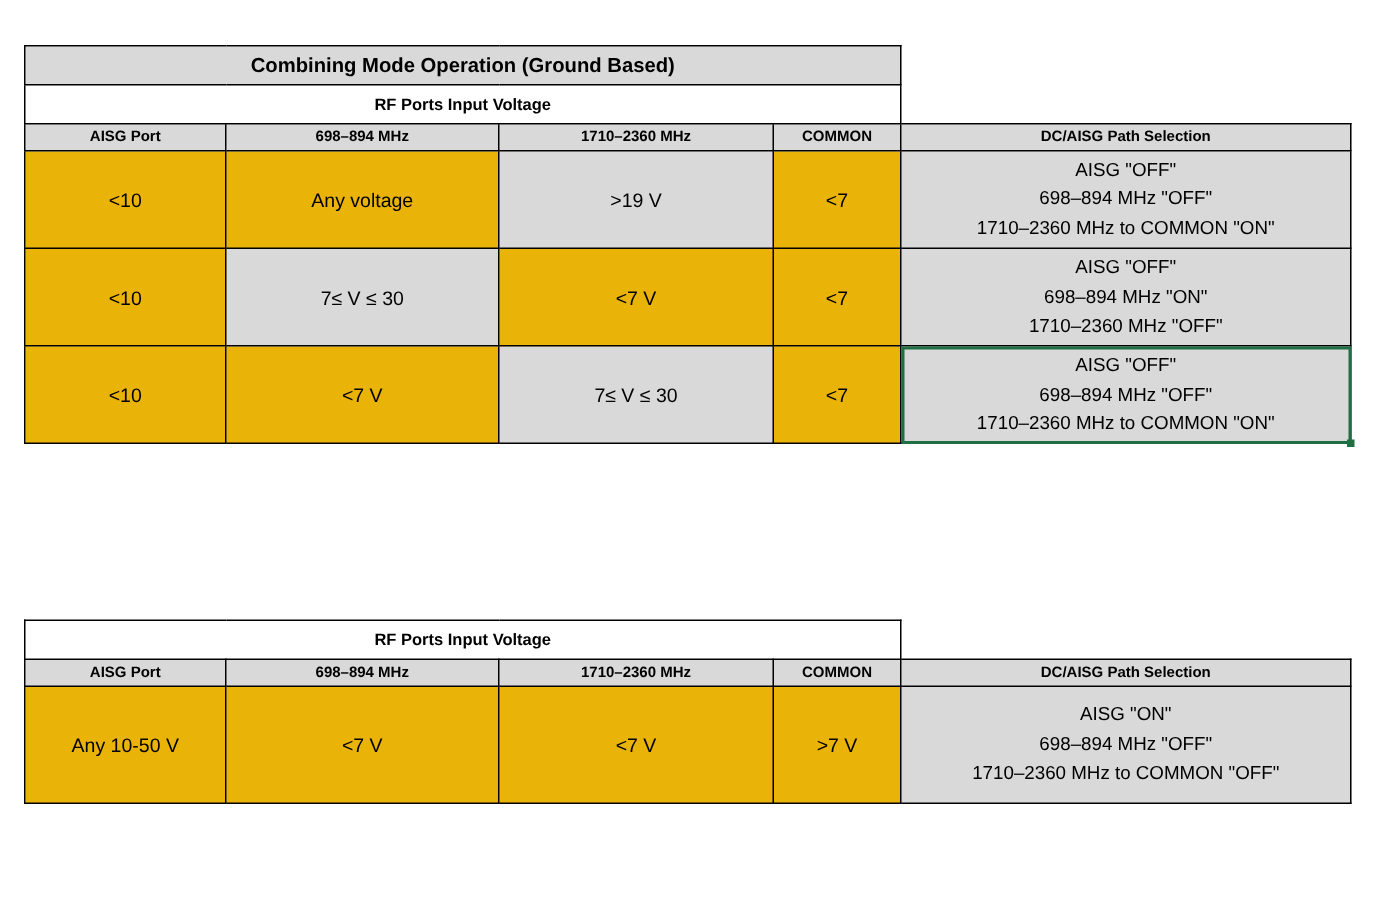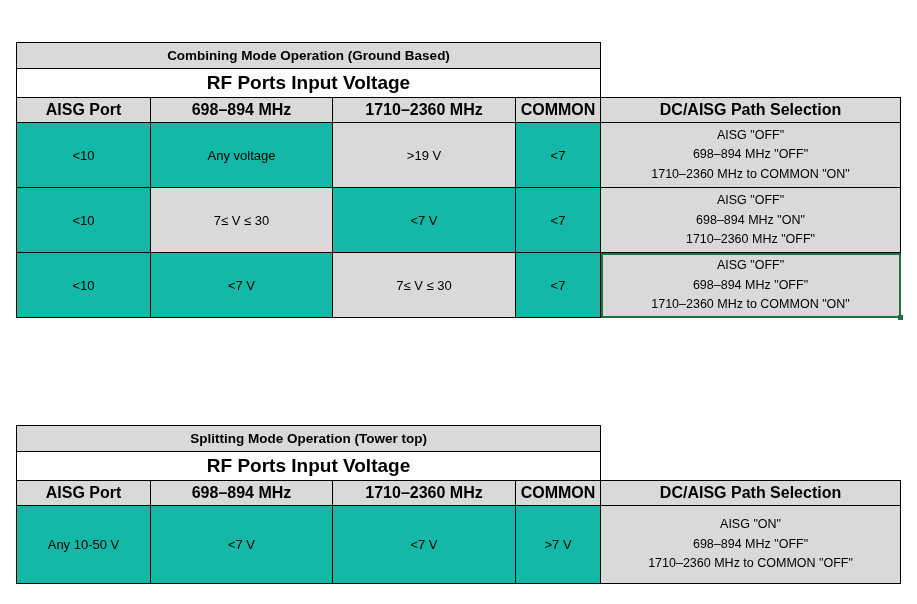--- a/index.html
+++ b/index.html
@@ -21,46 +21,45 @@
     height: 604px;
     box-sizing: border-box;
   }
 
   
   .tbl {
     position: absolute;
     border-collapse: collapse;
     table-layout: fixed;
     font-size: 13px;
-    margin-top: 12px;
   }
   .tbl td {
     border: 1px solid #000000;
     text-align: center;
     vertical-align: middle;
     padding: 3px 4px;
-    background: #14b8a6;
+    background: #eab308;
     box-sizing: border-box;
   }
   .hdr-title {
     background: #d9d9d9 !important;
     font-weight: bold;
     font-size: 13.5px;
     height: 26px;
   }
   .hdr-sub {
     background: #ffffff !important;
     font-weight: bold;
-    font-size: 19px;
+    font-size: 11px;
     height: 26px;
   }
   .colhdr {
     background: #d9d9d9 !important;
     font-weight: bold;
-    font-size: 16px;
+    font-size: 10px;
     height: 15px;
   }
   .shade {
     background: #d9d9d9 !important;
   }
   .bold {
     font-weight: normal;
   }
   .path-cell {
     background: #d9d9d9 !important;
@@ -173,24 +172,20 @@
   <table class="tbl" id="table2">
     <colgroup>
       <col style="width:134px">
       <col style="width:182px">
       <col style="width:183px">
       <col style="width:85px">
       <col style="width:300px">
     </colgroup>
     <tbody>
       <tr>
-        <td class="hdr-title" colspan="4">Splitting Mode Operation (Tower top)</td>
-        <td style="border:none;background:transparent"></td>
-      </tr>
-      <tr>
         <td class="hdr-sub" colspan="4">RF Ports Input Voltage</td>
         <td style="border:none;background:transparent"></td>
       </tr>
       <tr>
         <td class="colhdr">AISG Port</td>
         <td class="colhdr">698–894 MHz</td>
         <td class="colhdr">1710–2360 MHz</td>
         <td class="colhdr">COMMON</td>
         <td class="colhdr">DC/AISG Path Selection</td>
       </tr>

